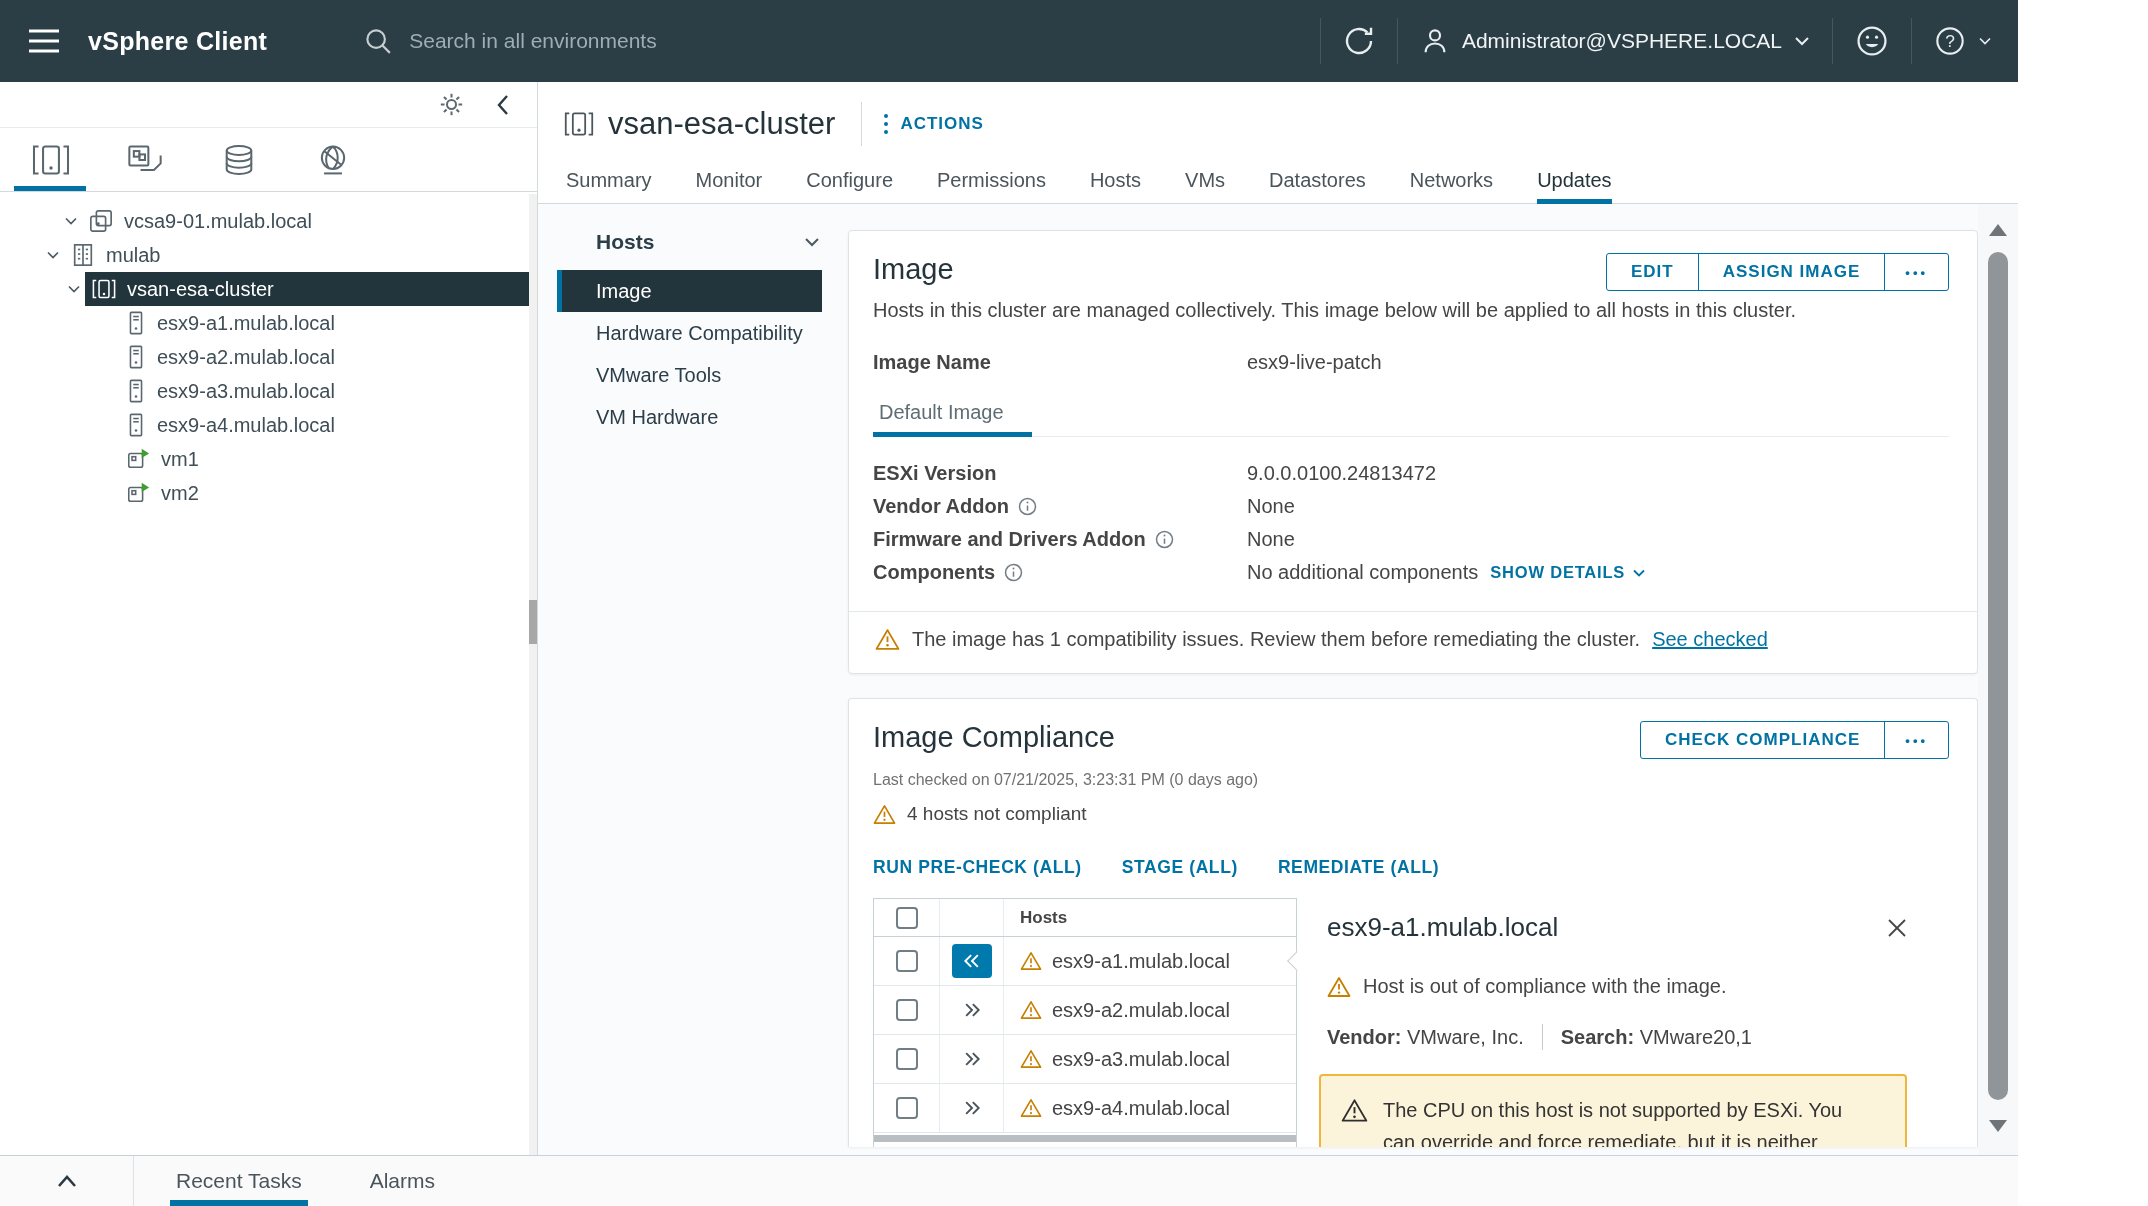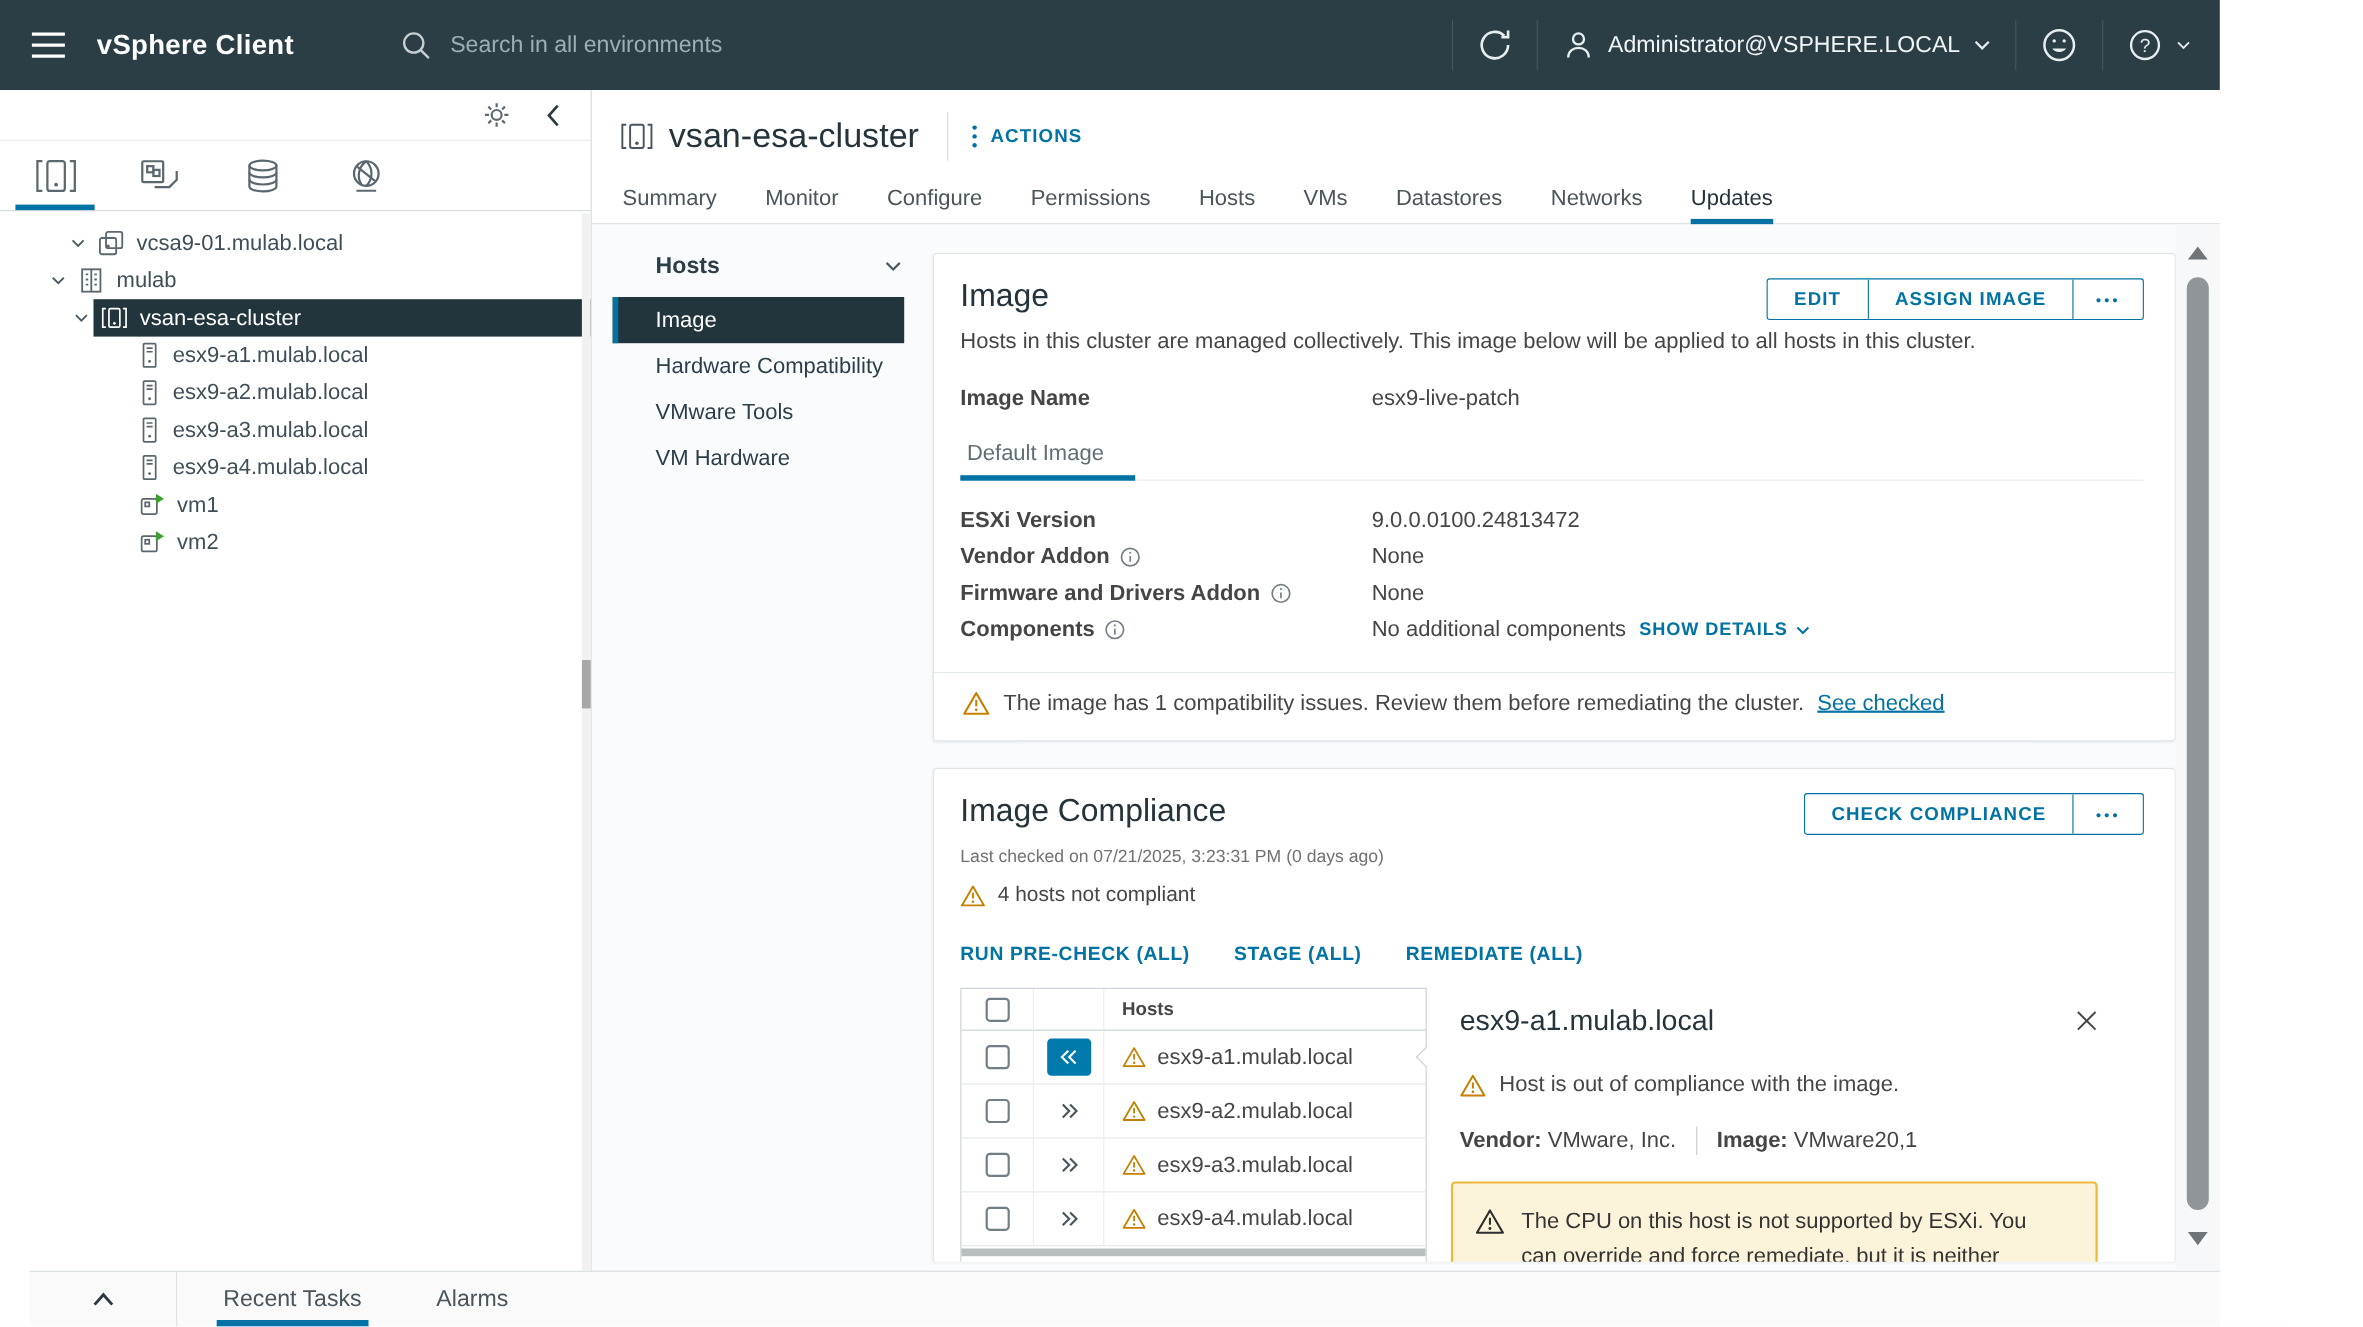--- a/index.html
+++ b/index.html
@@ -119,21 +119,21 @@
   .dp-warning { margin:24px 42px 0 -8px; border:2px solid #eeb73c; background:#fbf3da; border-radius:4px; padding:18px 26px 18px 20px; display:flex; gap:15px; font-size:20px; line-height:32px; color:#333; }
   .warn-black { color:#2e2e2e; flex-shrink:0; margin-top:4px; }
 
   
   .v-scrollbar { position:absolute; top:0; right:0; width:40px; height:100%; background:#f7f8f9; }
   .sb-up { position:absolute; top:20px; left:11px; width:0; height:0; border-left:9px solid transparent; border-right:9px solid transparent; border-bottom:12px solid #6e7477; cursor:pointer; }
   .sb-thumb { position:absolute; top:48px; left:10px; width:20px; height:848px; background:#8f9598; border-radius:10px; cursor:grab; }
   .sb-down { position:absolute; top:916px; left:11px; width:0; height:0; border-left:9px solid transparent; border-right:9px solid transparent; border-top:12px solid #6e7477; cursor:pointer; }
 
   
-  .footer { height:51px; flex-shrink:0; background:#fafafa; border-top:1px solid #c8d1d6; display:flex; align-items:stretch;margin-left:27px; }
+  .footer { height:51px; flex-shrink:0; background:#fafafa; border-top:1px solid #c8d1d6; display:flex; align-items:stretch; }
   .f-collapse { width:134px; display:flex; align-items:center; justify-content:center; border-right:1px solid #dde2e5; color:#2b3a42; cursor:pointer; }
   .f-tabs { display:flex; align-items:stretch; margin-left:36px; gap:56px; }
   .f-tab { display:flex; align-items:center; font-size:21px; color:#4a545b; position:relative; padding:0 6px; cursor:pointer; }
   .f-tab.active::after { content:''; position:absolute; left:0; right:0; bottom:0; height:6px; background:#0072a3; }
 </style>
 </head>
 <body>
 
 <div class="app">
 
@@ -698,21 +698,21 @@
                         <line x1="12" y1="8" x2="12" y2="13.5"></line>
                         <circle cx="12" cy="16.6" r="1.2" fill="currentColor" stroke="none"></circle>
                       </svg>
                     </span>
                   <span>Host is out of compliance with the image.</span>
                 </div>
                 <div class="dp-meta">
                   <b>Vendor:</b>&nbsp;
                   <span>VMware, Inc.</span>
                   <span class="meta-div"></span>
-                  <b>Image:</b>&nbsp;
+                  <b>Search:</b>&nbsp;
                   <span>VMware20,1</span>
                 </div>
                 <div class="dp-warning">
                   <span class="warn-black">
                     <svg width="27" height="25" viewBox="0 0 24 22" fill="none" stroke="currentColor" stroke-width="1.7" stroke-linejoin="round">
                         <path d="M12 2 L22.5 20 H1.5 Z"></path>
                         <line x1="12" y1="8" x2="12" y2="13.5"></line>
                         <circle cx="12" cy="16.6" r="1.2" fill="currentColor" stroke="none"></circle>
                       </svg>
                   </span>

